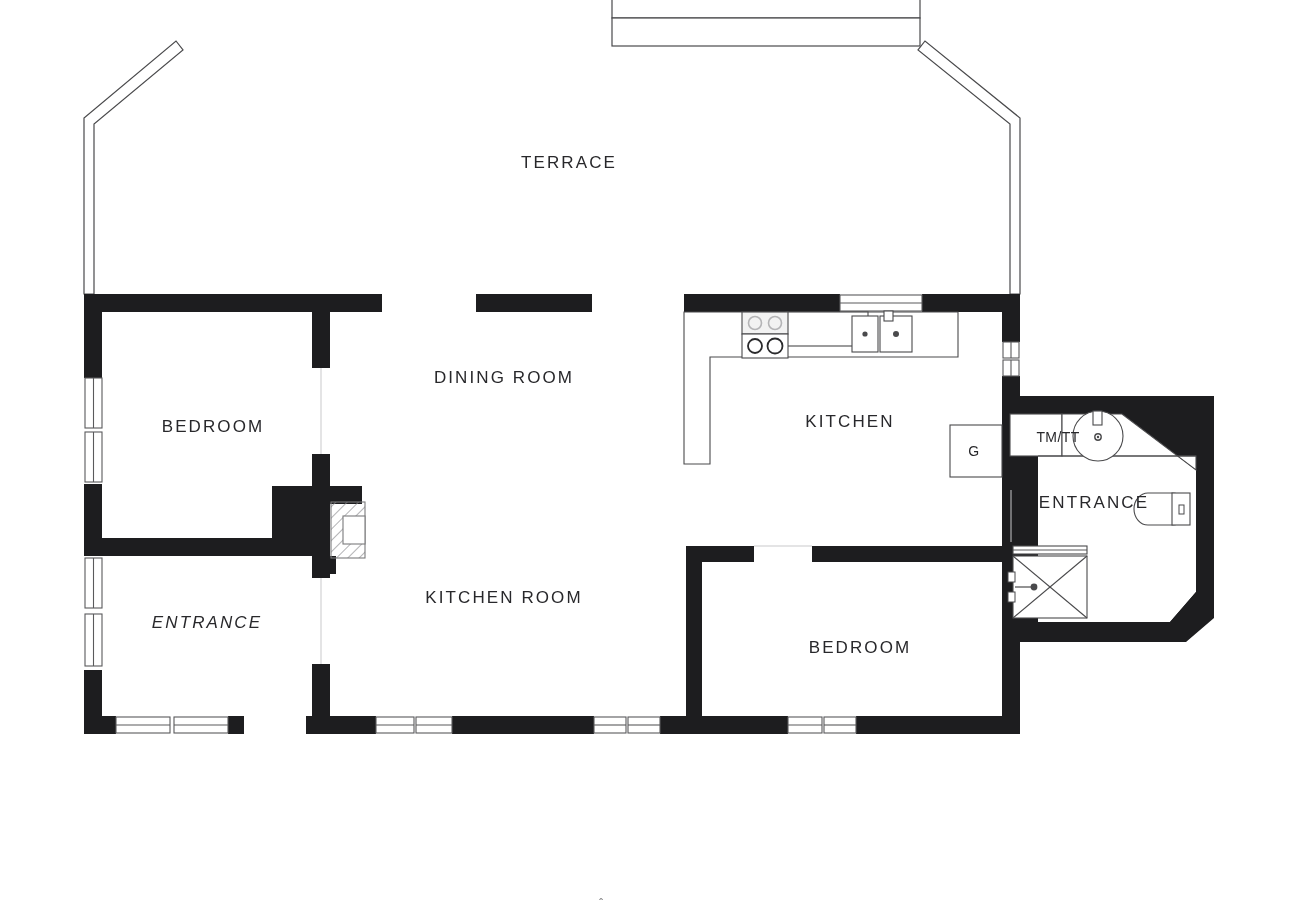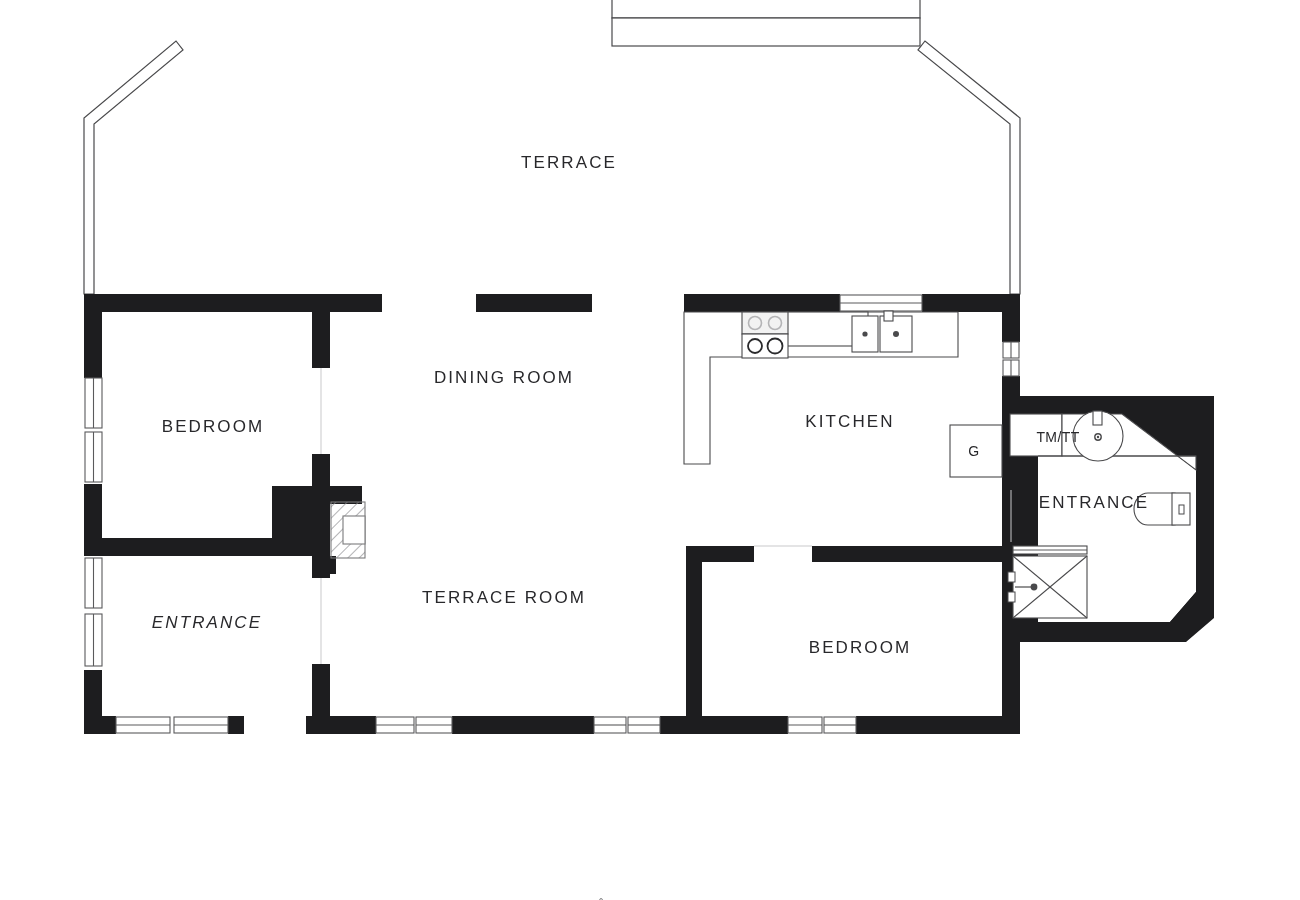--- a/index.html
+++ b/index.html
@@ -259,21 +259,21 @@
       <circle cx="1034" cy="587" r="3.4" fill="#4a4a4c" stroke="none"></circle>
     </g>
 
   </svg>
 
   <div class="room-label" style="left:569px; top:163px;">TERRACE</div>
   <div class="room-label" style="left:213px; top:427px;">BEDROOM</div>
   <div class="room-label" style="left:504px; top:378px;">DINING ROOM</div>
   <div class="room-label" style="left:850px; top:422px;">KITCHEN</div>
   <div class="room-label" style="left:1094px; top:503px;">ENTRANCE</div>
-  <div class="room-label" style="left:504px; top:598px;">TERRACE ROOM</div>
+  <div class="room-label" style="left:504px; top:598px;">KITCHEN ROOM</div>
   <div class="room-label" style="left:207px; top:623px;font-style:italic;">ENTRANCE</div>
   <div class="room-label" style="left:860px; top:648px;">BEDROOM</div>
 
   <div class="small-label" style="left:1034px; top:437px;margin-left:24px;">TM/TT</div>
   <div class="small-label" style="left:974px;  top:451px;">G</div>
 
   <div class="footer-note">Måtten är ungefärliga</div>
 
 </div>
 

